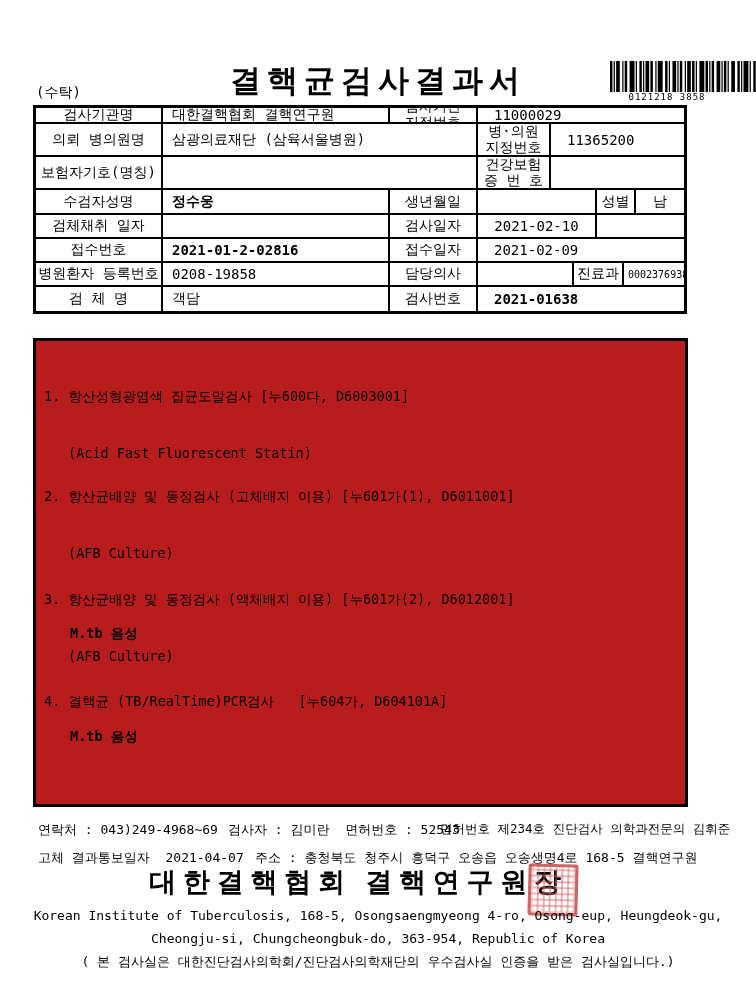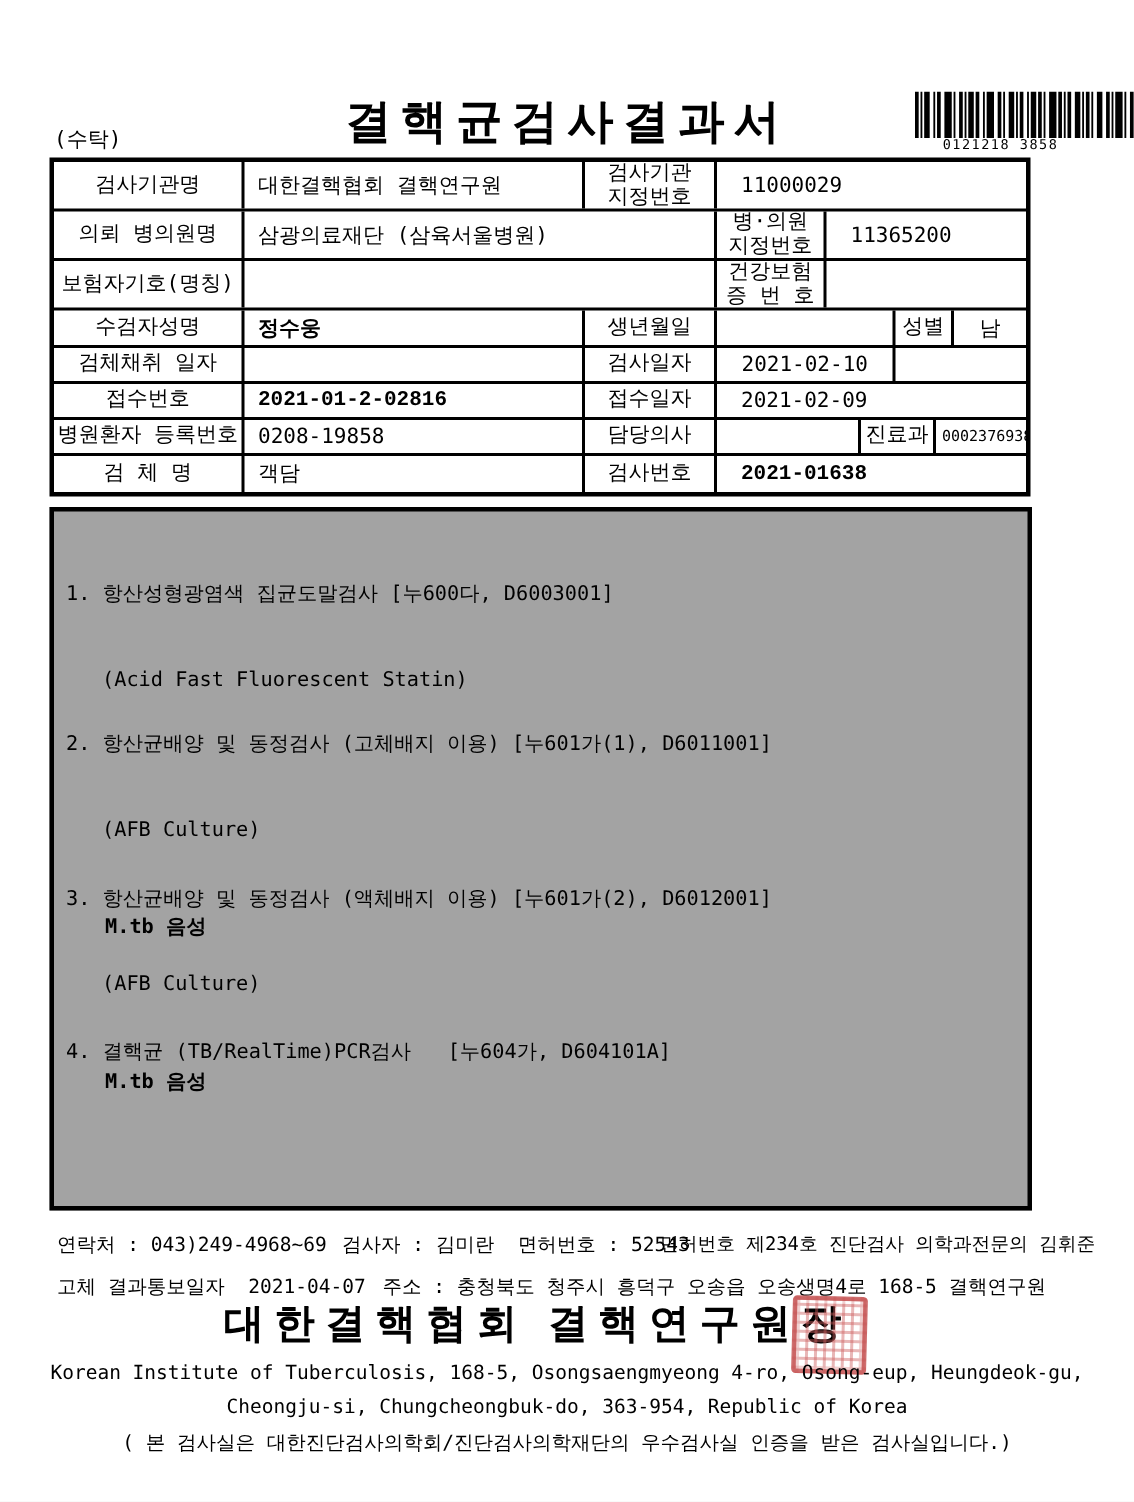--- a/index.html
+++ b/index.html
@@ -15,30 +15,30 @@
   .barcode-num { font-size:9px; letter-spacing:1px; line-height:10px; }
 
   
   .info-table { position:absolute; left:33px; top:105px; width:654px; border:3px solid #000; background:#fff; }
   .trow { display:flex; border-bottom:2px solid #000; }
   .trow:last-child { border-bottom:none; }
   .tc { border-right:2px solid #000; display:flex; align-items:center; font-size:14px; overflow:hidden; }
   .tc:last-child { border-right:none; }
   .lbl { justify-content:center; text-align:center; white-space:pre-line; line-height:1.12; }
   .val { justify-content:flex-start; padding-left:9px; white-space:pre; }
-  .b { font-weight:bold;font-family:Liberation Mono, monospace; }
+  .b { font-weight:bold; }
   .grow { flex:1;padding-left:16px; }
   .tiny { font-size:10px; padding-left:4px; letter-spacing:0; }
   .ctr { justify-content:center; padding-left:0; }
 
   
-  .results-box { position:absolute; left:33px; top:338px; width:655px; height:469px; border:3px solid #000; background:#a3a3a3; }
+  .results-box { position:absolute; left:33px; top:338px; width:655px; height:469px; border:3px solid #000; background:#b91c1c; }
   .test-item { position:absolute; left:8px; right:8px; font-size:13.5px; line-height:19px; white-space:pre; }
   .test-line2 { margin-left:24px; }
-  .test-result { margin-left:26px; margin-top:8px; font-weight:bold; }
+  .test-result { margin-left:26px; margin-top:23px; font-weight:bold; }
 
   
   .f-line { position:absolute; font-size:13px; white-space:pre; }
   .institution { position:absolute; left:0; top:864px; width:710px; text-align:center;
                  font-family:"Liberation Serif","DejaVu Serif",serif; font-weight:bold;
                  font-size:27px; white-space:pre; }
   .eng { position:absolute; left:0; right:0; text-align:center; font-size:13px; white-space:pre; }
   .stamp { position:absolute; left:528px; top:864px; width:50px; height:52px;
            border:3px solid rgba(199,87,87,0.85); border-radius:3px; transform:rotate(1.5deg);
            background:
@@ -93,21 +93,21 @@
         <rect x="114" y="0" width="1" height="30" fill="#000"></rect>
         <rect x="117" y="0" width="2" height="30" fill="#000"></rect>
         <rect x="120" y="0" width="3" height="30" fill="#000"></rect>
         <rect x="124" y="0" width="1" height="30" fill="#000"></rect>
         <rect x="126" y="0" width="2" height="30" fill="#000"></rect>
       </svg>
     <div class="barcode-num">0121218 3858</div>
   </div>
 
   <div class="info-table">
-    <div class="trow" style="height:33px">
+    <div class="trow" style="height:16px">
       <div class="tc lbl" style="width:127px">검사기관명</div>
       <div class="tc val" style="width:227px">대한결핵협회 결핵연구원</div>
       <div class="tc lbl" style="width:88px">검사기관
 지정번호</div>
       <div class="tc val grow">11000029</div>
     </div>
     <div class="trow" style="height:33px">
       <div class="tc lbl" style="width:127px">의뢰 병의원명</div>
       <div class="tc val" style="width:315px">삼광의료재단 (삼육서울병원)</div>
       <div class="tc lbl" style="width:73px">병·의원

